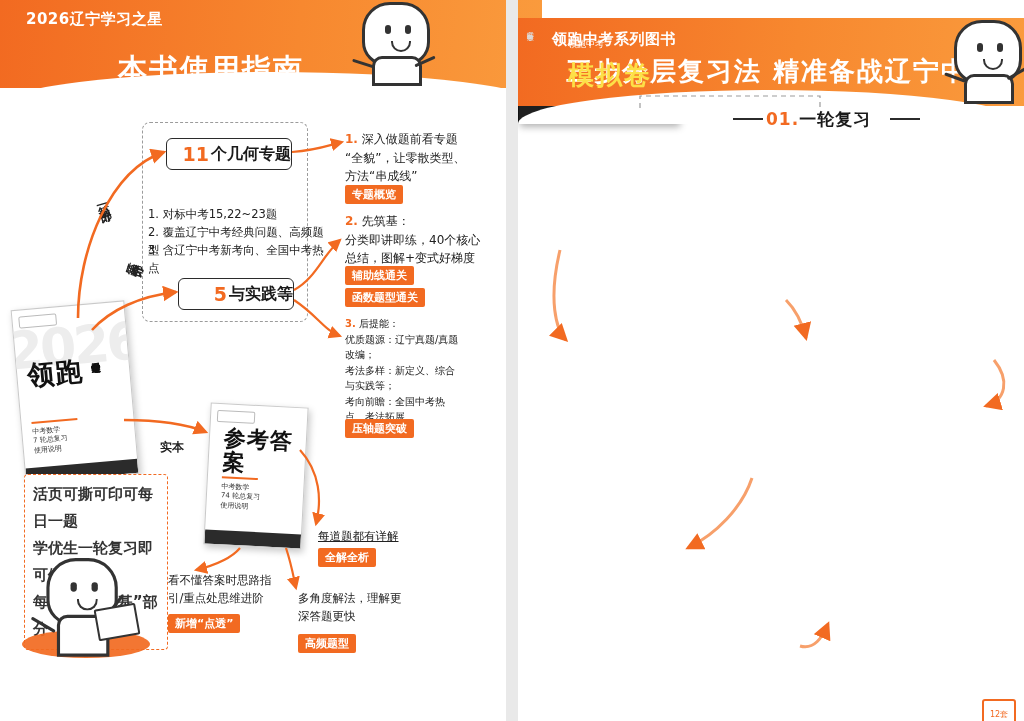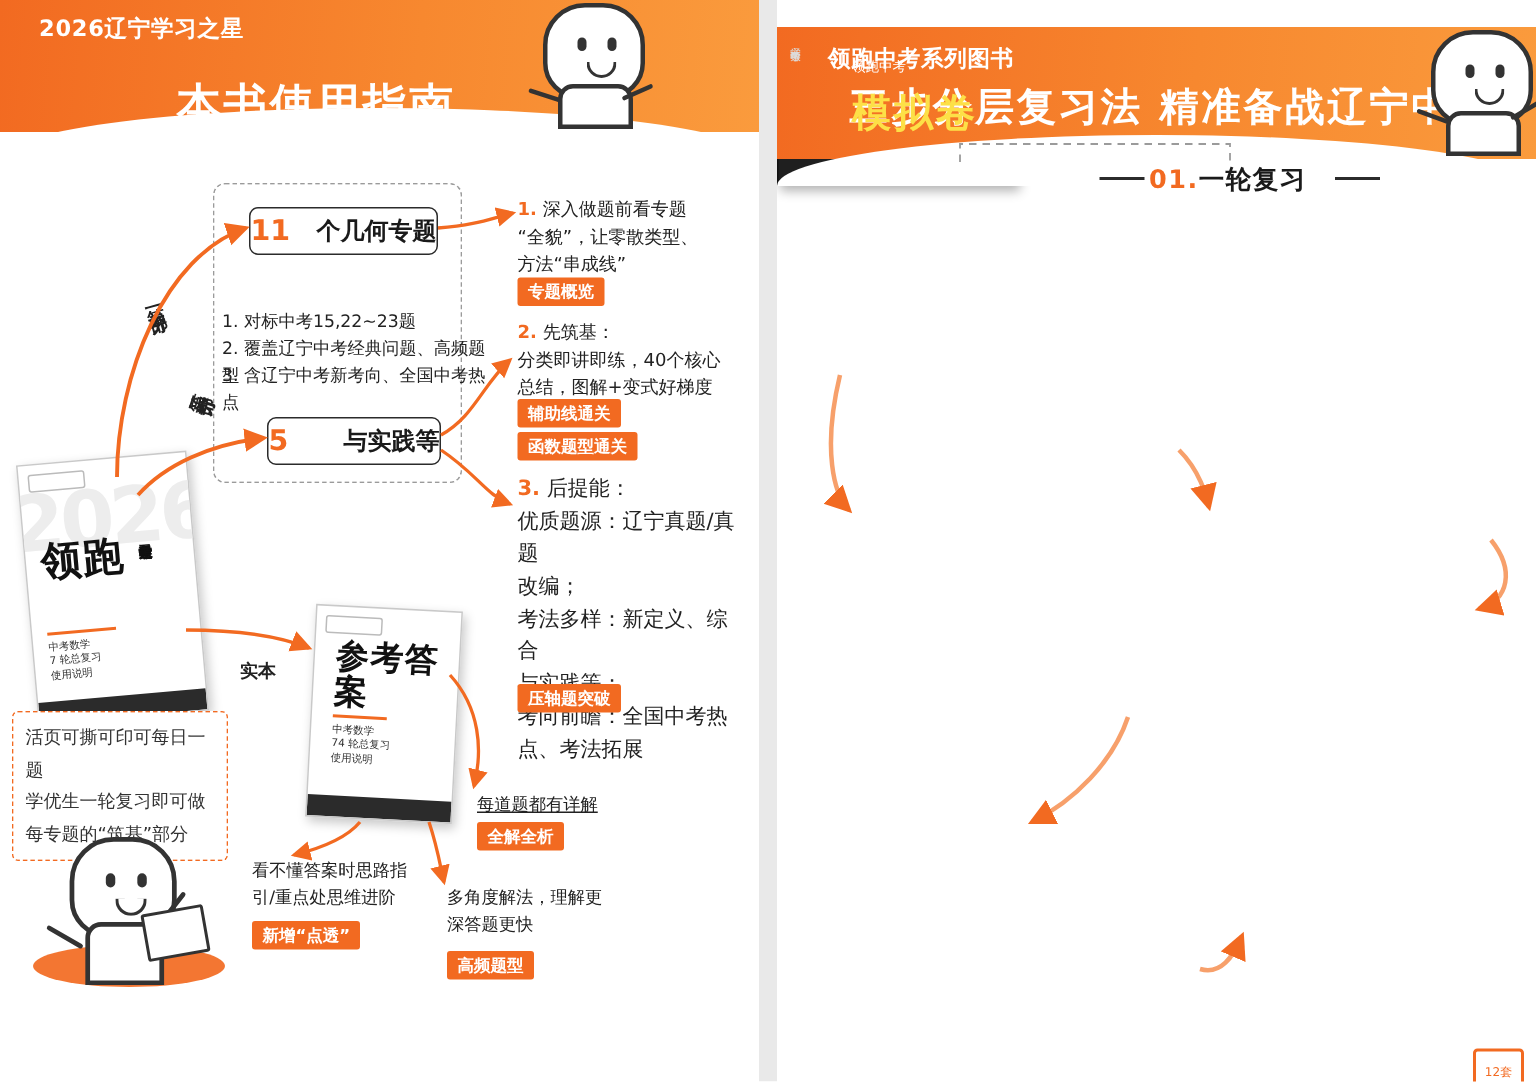--- a/index.html
+++ b/index.html
@@ -7,21 +7,21 @@
     width:1024px;height:721px;
     background:#ffffff;
     font-family:"DejaVu Sans","Liberation Sans",sans-serif;
     overflow:hidden;
     position:relative;
   }
   .page{position:absolute;top:0;left:0;width:1024px;height:721px;}
 
   
   .panel{position:absolute;top:0;height:721px;background:#fff;overflow:hidden;}
-  .panel-left{left:0;width:506px;}
+  .panel-left{left:0;width:506px;padding-left:36px;}
   .panel-right{left:518px;width:506px;margin-top:18px;}
   .gutter{position:absolute;left:506px;top:0;width:12px;height:721px;background:#e9e9e9;}
 
   
   .hdr{position:absolute;left:0;top:0;width:100%;height:88px;
        background:linear-gradient(95deg,#f26a21 0%,#f7882f 55%,#fa9b3d 100%);}
   .hdr-curve{position:absolute;left:0;bottom:-18px;width:100%;height:34px;background:#fff;
        border-radius:50% 50% 0 0 / 100% 100% 0 0;}
   .hdr-sub{position:absolute;left:22px;top:8px;color:#fff;font-size:15px;font-weight:bold;letter-spacing:.5px;}
   .hdr-title{position:absolute;left:22px;top:30px;color:#fff;font-size:28px;font-weight:bold;letter-spacing:2px;}
@@ -40,21 +40,21 @@
   .mascot .arm{position:absolute;width:22px;height:3px;background:#333;border-radius:2px;}
   .note{position:absolute;font-size:11.5px;color:#222;line-height:1.55;}
   .tag{position:absolute;background:#f26a21;color:#fff;font-size:11px;padding:2px 7px;border-radius:2px;font-weight:bold;white-space:nowrap;}
   .num{color:#f26a21;font-weight:bold;}
 
   
   .dashbox{position:absolute;border:1.5px dashed #9b9b9b;border-radius:8px;}
 
   
   .chip{position:absolute;border:1.5px solid #2b2b2b;border-radius:6px;background:#fff;
-        font-size:16px;font-weight:bold;color:#1a1a1a;display:flex;align-items:center;justify-content:space-between;}
+        font-size:16px;font-weight:bold;color:#1a1a1a;display:flex;align-items:center;justify-content:flex-end;}
   .chip .big{color:#f26a21;font-size:19px;margin-right:2px;}
 
   
   .vlabel{position:absolute;font-size:12px;font-weight:bold;color:#222;writing-mode:vertical-rl;letter-spacing:2px;}
 
   
   .book{position:absolute;background:#fff;border:1px solid #c9c9c9;box-shadow:2px 3px 7px rgba(0,0,0,.22);overflow:hidden;}
   .book .ghost-year{position:absolute;left:-4px;top:6px;font-size:46px;color:#ededed;font-weight:bold;letter-spacing:-3px;}
   .book .brandbar{position:absolute;left:6px;top:6px;width:36px;height:10px;border:1px solid #bbb;border-radius:2px;}
   .book .title{position:absolute;color:#111;font-weight:bold;line-height:1.05;}
@@ -142,45 +142,45 @@
 
     <div class="note" style="left:345px;top:212px;width:150px;font-size:12px;">
       <span class="num">2.</span>
       <span>先筑基：</span><br>
       <span>分类即讲即练，40个核心</span><br>
       <span>总结，图解+变式好梯度</span>
     </div>
     <div class="tag" style="left:345px;top:266px;">辅助线通关</div>
     <div class="tag" style="left:345px;top:288px;">函数题型通关</div>
 
-    <div class="note" style="left:345px;top:316px;width:152px;font-size:14px;">
+    <div class="note" style="left:345px;top:316px;width:152px;font-size:10px;">
       <span class="num">3.</span>
       <span>后提能：</span><br>
       <span>优质题源：辽宁真题/真题</span><br>
       <span>改编；</span><br>
       <span>考法多样：新定义、综合</span><br>
       <span>与实践等；</span><br>
       <span>考向前瞻：全国中考热</span><br>
       <span>点、考法拓展</span>
     </div>
-    <div class="tag" style="left:345px;top:456px;">压轴题突破</div>
+    <div class="tag" style="left:345px;top:419px;">压轴题突破</div>
 
     <div class="book" id="book-main">
       <div class="ghost-year">2026</div>
       <div class="brandbar"></div>
       <div class="title">领跑</div>
       <div class="vert">辽宁中考数学复习之中考</div>
       <div class="orangeline" style="left:10px;top:112px;width:46px;height:2px;"></div>
       <div class="subtitle" style="left:10px;top:118px;white-space:pre-line;">中考数学
 7 轮总复习
 使用说明</div>
       <div class="bottombar"></div>
     </div>
 
-    <div class="dnote" style="left:8px;top:474px;width:126px;border:1.2px dashed #f26a21;font-size:12px;line-height:1.8;">
+    <div class="dnote" style="left:24px;top:474px;width:126px;border:1.2px dashed #f26a21;font-size:15px;line-height:1.8;font-weight:bold;">
       <div>活页可撕可印可每日一题</div>
       <div>学优生一轮复习即可做</div>
       <div>每专题的“筑基”部分</div>
     </div>
 
     <div class="book" id="book-answer">
       <div class="brandbar"></div>
       <div class="title">参考答案</div>
       <div class="orangeline" style="left:14px;top:72px;width:36px;height:2px;"></div>
       <div class="subtitle" style="white-space:pre-line;">中考数学

